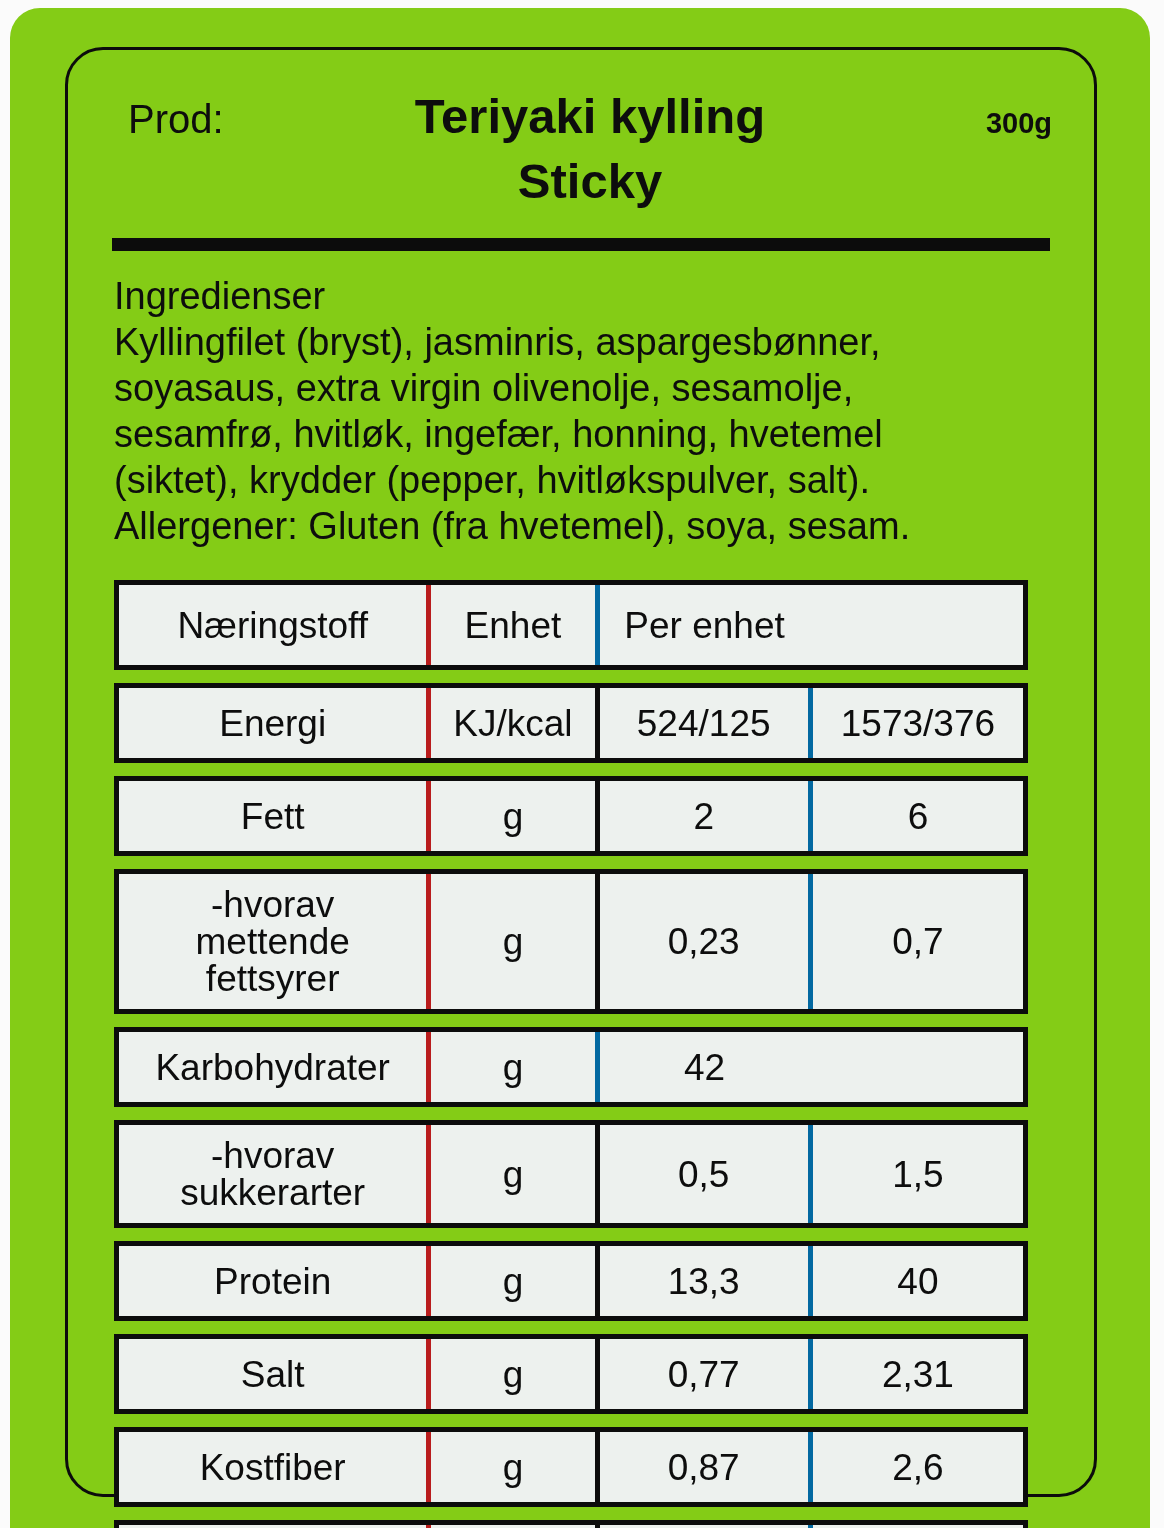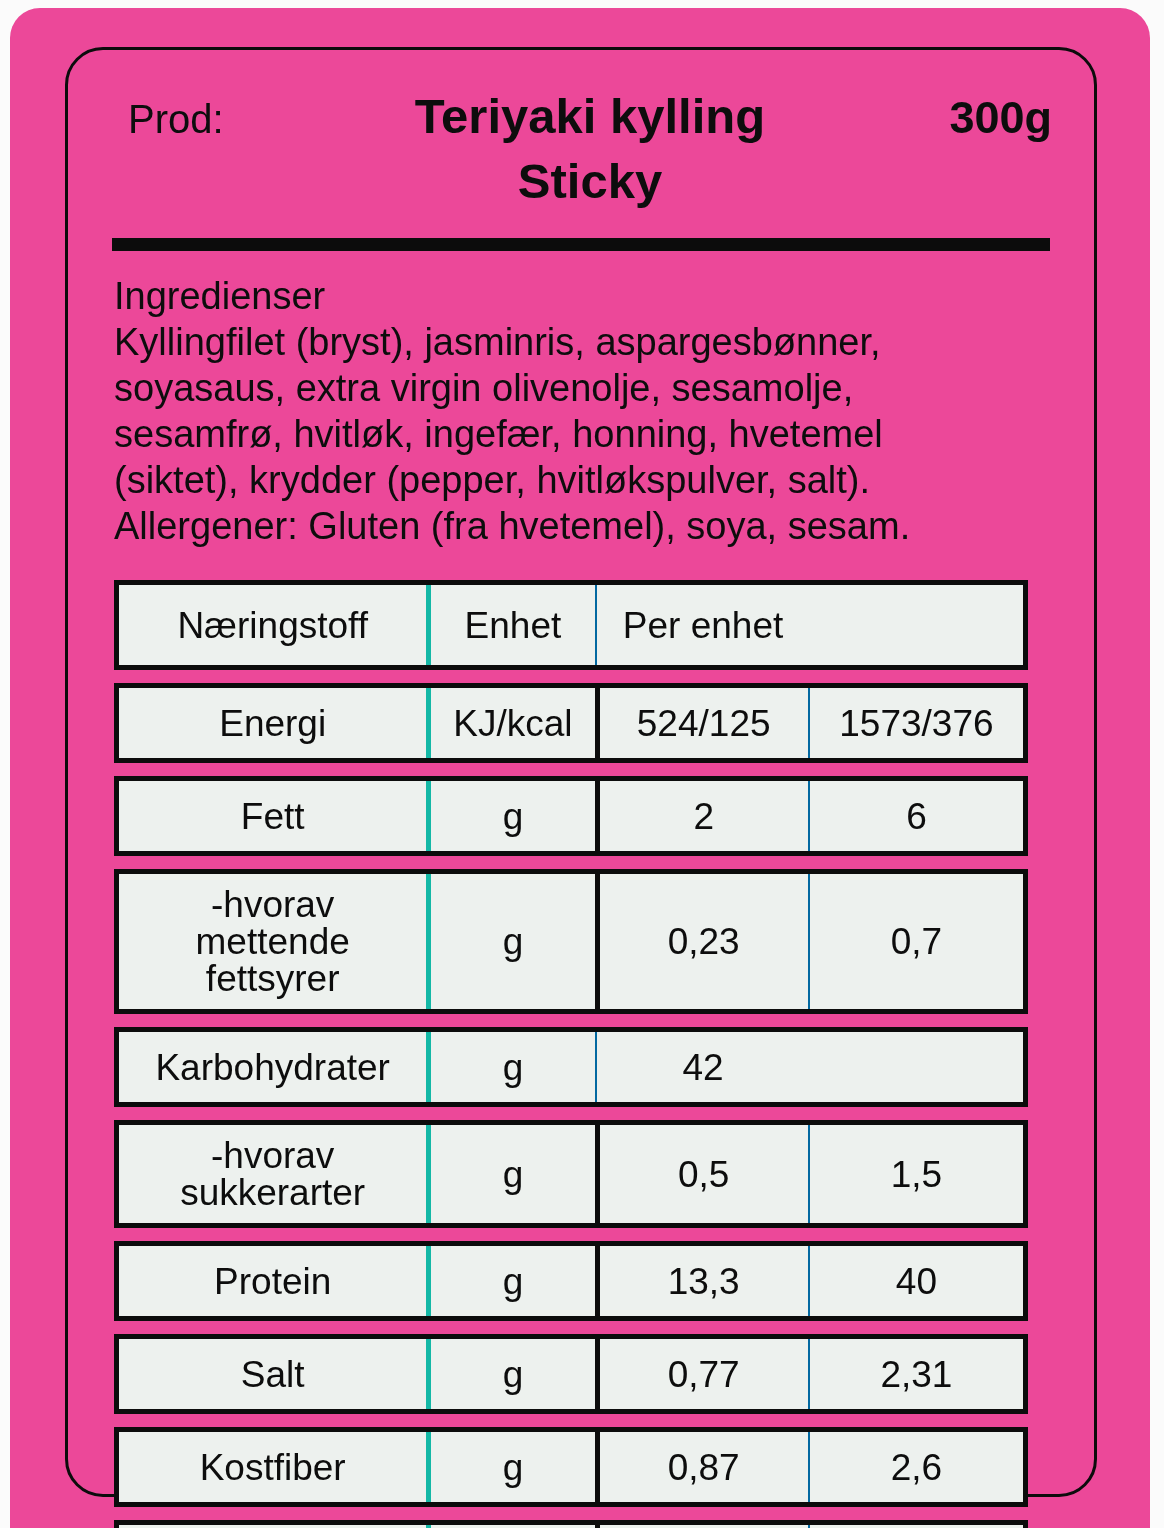--- a/index.html
+++ b/index.html
@@ -8,21 +8,21 @@
     width: 1164px;
     height: 1528px;
     overflow: hidden;
     background: #fbfbfb;
     font-family: "Liberation Sans", "DejaVu Sans", sans-serif;
     color: #0d0d0d;
   }
   .surface {
     position: absolute;
     left: 10px; right: 14px; top: 8px; bottom: 0;
-    background: #ec4899;
+    background: #84cc16;
     border-radius: 30px 30px 0 0;
   }
   .label-card {
     position: absolute;
     left: 55px;
     top: 39px;
     width: 1032px;
     height: 1450px;
     border: 3px solid #0c0c0c;
     border-radius: 38px;
@@ -41,21 +41,21 @@
   }
   .product-title {
     text-align: center;
     font-weight: 700;
     font-size: 49px;
     line-height: 1.32;
   }
   .weight {
     justify-self: end;
     font-weight: 700;
-    font-size: 45px;
+    font-size: 29px;
   }
   .divider-bar {
     height: 13px;
     background: #0c0c0c;
     margin: 25px 8px 0 0;
   }
   .ingredients {
     margin: 22px 0 0 2px;
     font-size: 38px;
     line-height: 46px;
@@ -83,23 +83,23 @@
     display: flex;
     align-items: center;
     justify-content: center;
     text-align: center;
     font-size: 37px;
     line-height: 1.0;
     padding: 12px 14px;
     box-sizing: border-box;
   }
   .t-cell.c0 { width: 34.0%; }
-  .t-cell.c1 { width: 18.6%; border-left: 5px solid #14b8a6; }
+  .t-cell.c1 { width: 18.6%; border-left: 5px solid #b91c1c; }
   .t-cell.c2 { width: 23.6%; border-left: 5px solid #0c0c0c; }
-  .t-cell.c3 { width: 23.8%; border-left: 2px solid #0369a1; }
+  .t-cell.c3 { width: 23.8%; border-left: 5px solid #0369a1; }
 </style>
 </head>
 <body>
 
 <div class="surface">
   <div class="label-card">
 
     <div class="header-row">
       <div class="prod-label">Prod:</div>
       <div class="product-title">

